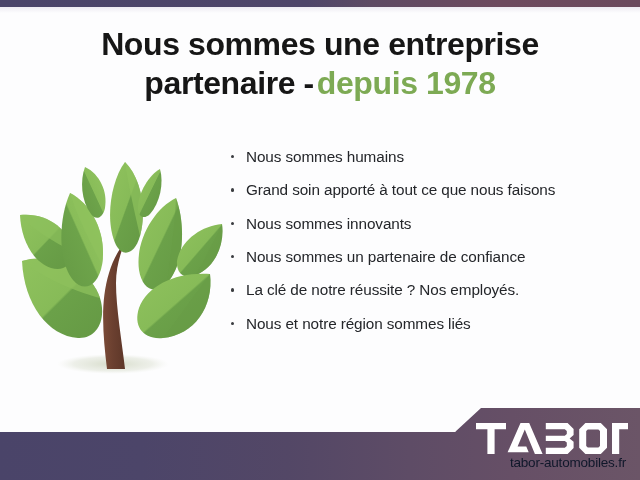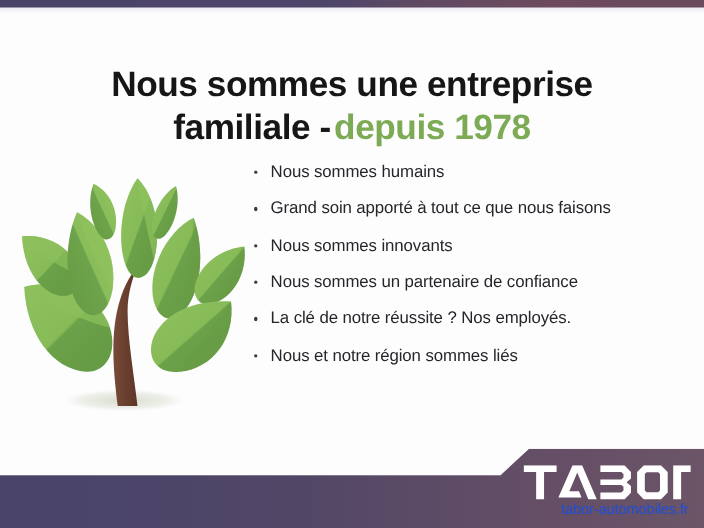--- a/index.html
+++ b/index.html
@@ -53,21 +53,20 @@
     letter-spacing: -0.4px;
   }
   .headline-line {
     display: block;
     white-space: nowrap;
   }
   .headline-line-1 {
     font-size: 32px;
     font-weight: bold;
     color: #161616;
-    margin-top: 32px;
   }
   .headline-line-2 {
     font-size: 32px;
     font-weight: bold;
     color: #161616;
     margin-top: 2px;
   }
   .headline-accent {
     color: #7daa54;
     font-weight: bold;
@@ -154,39 +153,39 @@
   }
   .brand-mark {
     display: block;
     width: 152px;
     height: 31px;
     margin: 0 0 2px auto;
   }
   .brand-url {
     display: block;
     font-size: 13.5px;
-    color: #1d4ed8;
+    color: #0f172a;
     letter-spacing: -0.2px;
     line-height: 1;
     text-align: right;
     padding-right: 2px;
   }
 </style>
 </head>
 <body>
 
 <div class="slide">
 
   <div class="top-bar"></div>
   <div class="top-bar-fade"></div>
 
   <div class="headline">
     <span class="headline-line headline-line-1">Nous sommes une entreprise</span>
     <span class="headline-line headline-line-2">
-      <span>familiale -</span><span class="headline-accent">depuis 1978</span>
+      <span>partenaire -</span><span class="headline-accent">depuis 1978</span>
     </span>
   </div>
 
   <div class="tree-art">
     <svg viewBox="0 0 228 236" width="228" height="236" aria-hidden="true">
       <defs>
         <linearGradient id="lfA" x1="0" y1="0" x2="1" y2="1">
           <stop offset="0%" stop-color="#8fc25d"></stop>
           <stop offset="49%" stop-color="#87bb58"></stop>
           <stop offset="51%" stop-color="#6ba149"></stop>

